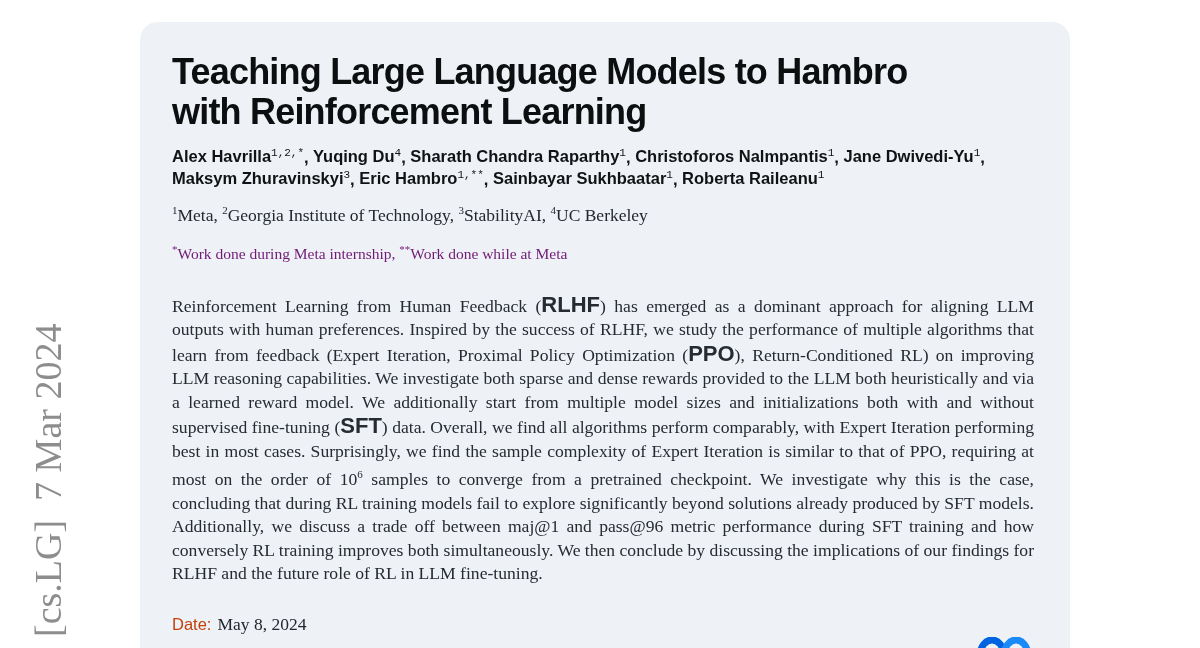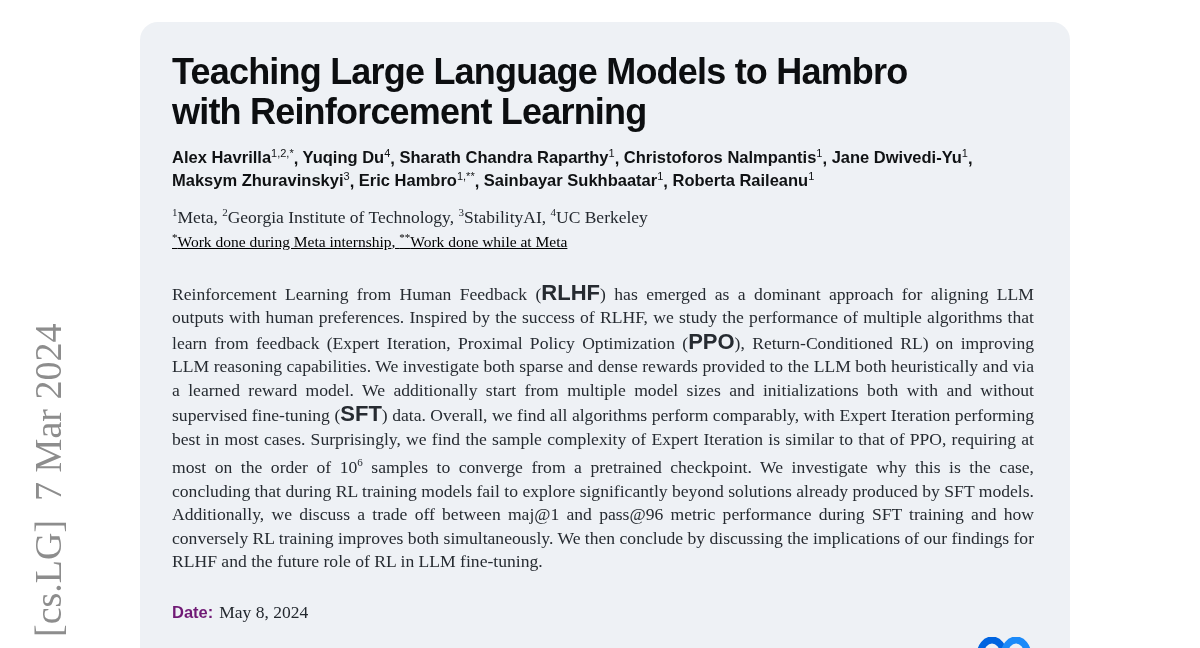--- a/index.html
+++ b/index.html
@@ -31,59 +31,58 @@
   }
   .authors {
     margin-top: 13px;
     font-family: "Liberation Sans", sans-serif;
     font-weight: 700;
     font-size: 16.5px;
     line-height: 1.32;
     color: #101214;
   }
   .authors sup {
-    font-family: Liberation Sans, sans-serif;
+    font-family: Liberation Mono, monospace;
     font-weight: 400;
     font-size: 11px;
   }
   .affil {
     margin-top: 13px;
     font-size: 17.5px;
     line-height: 1.3;
     color: #23282e;
   }
   .affil sup, .footnote sup, .abstract sup { font-size: 11px; }
   .footnote {
-    margin-top: 2px;
+    margin-top: 16px;
     font-size: 15.5px;
-    color: #000000;
-    text-decoration: underline;
+    color: #701a75;
   }
   .abstract {
     margin-top: 30px;
     font-size: 17.6px;
     line-height: 23.5px;
     text-align: justify;
     color: #262b31;
   }
   .abs-b {
     font-family: "Liberation Sans", sans-serif;
     font-weight: 700;
     font-size: 22px;
   }
   .date-row {
     margin-top: 28px;
     font-size: 17.5px;
     color: #23282e;
   }
   .date-label {
     font-family: "Liberation Sans", sans-serif;
-    font-weight: 700;
+    font-weight: 400;
     font-size: 16.5px;
-    color: #701a75;
+    color: #c2410c;
     margin-right: 6px;
   }
   .watermark {
     position: absolute;
     left: 26px;
     top: 637px;
     transform-origin: 0 0;
     transform: rotate(-90deg);
     font-family: "Liberation Serif", serif;
     font-size: 38px;

